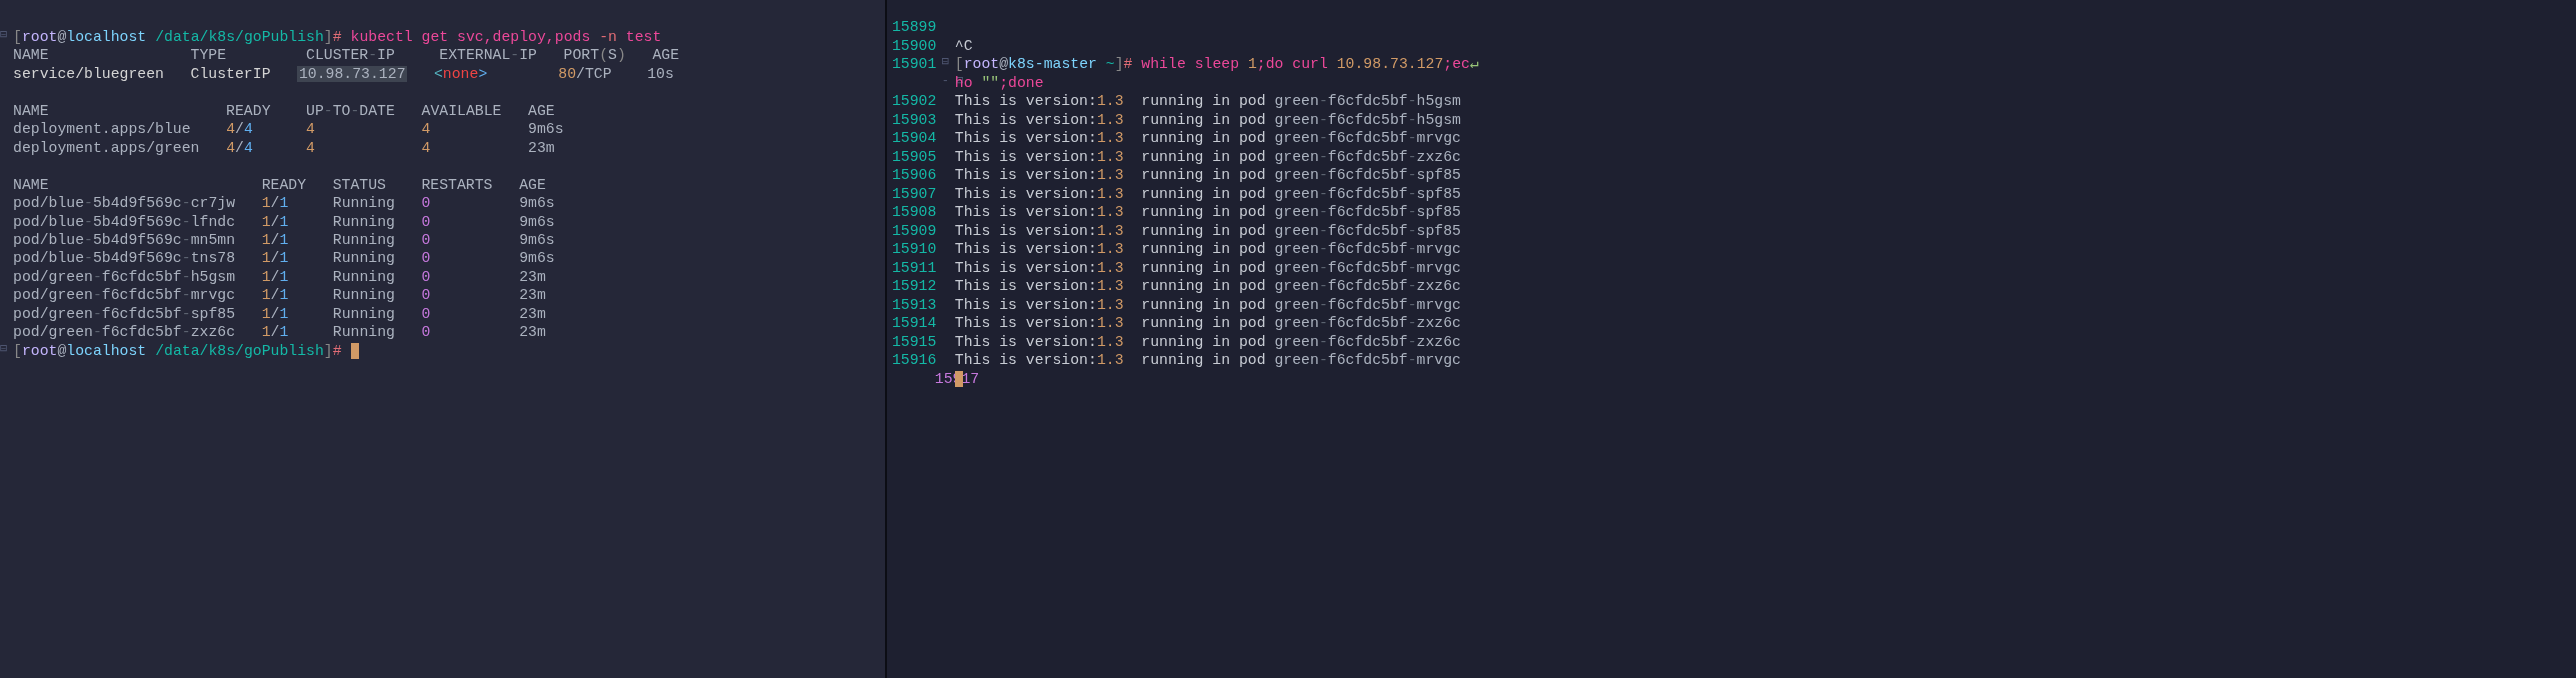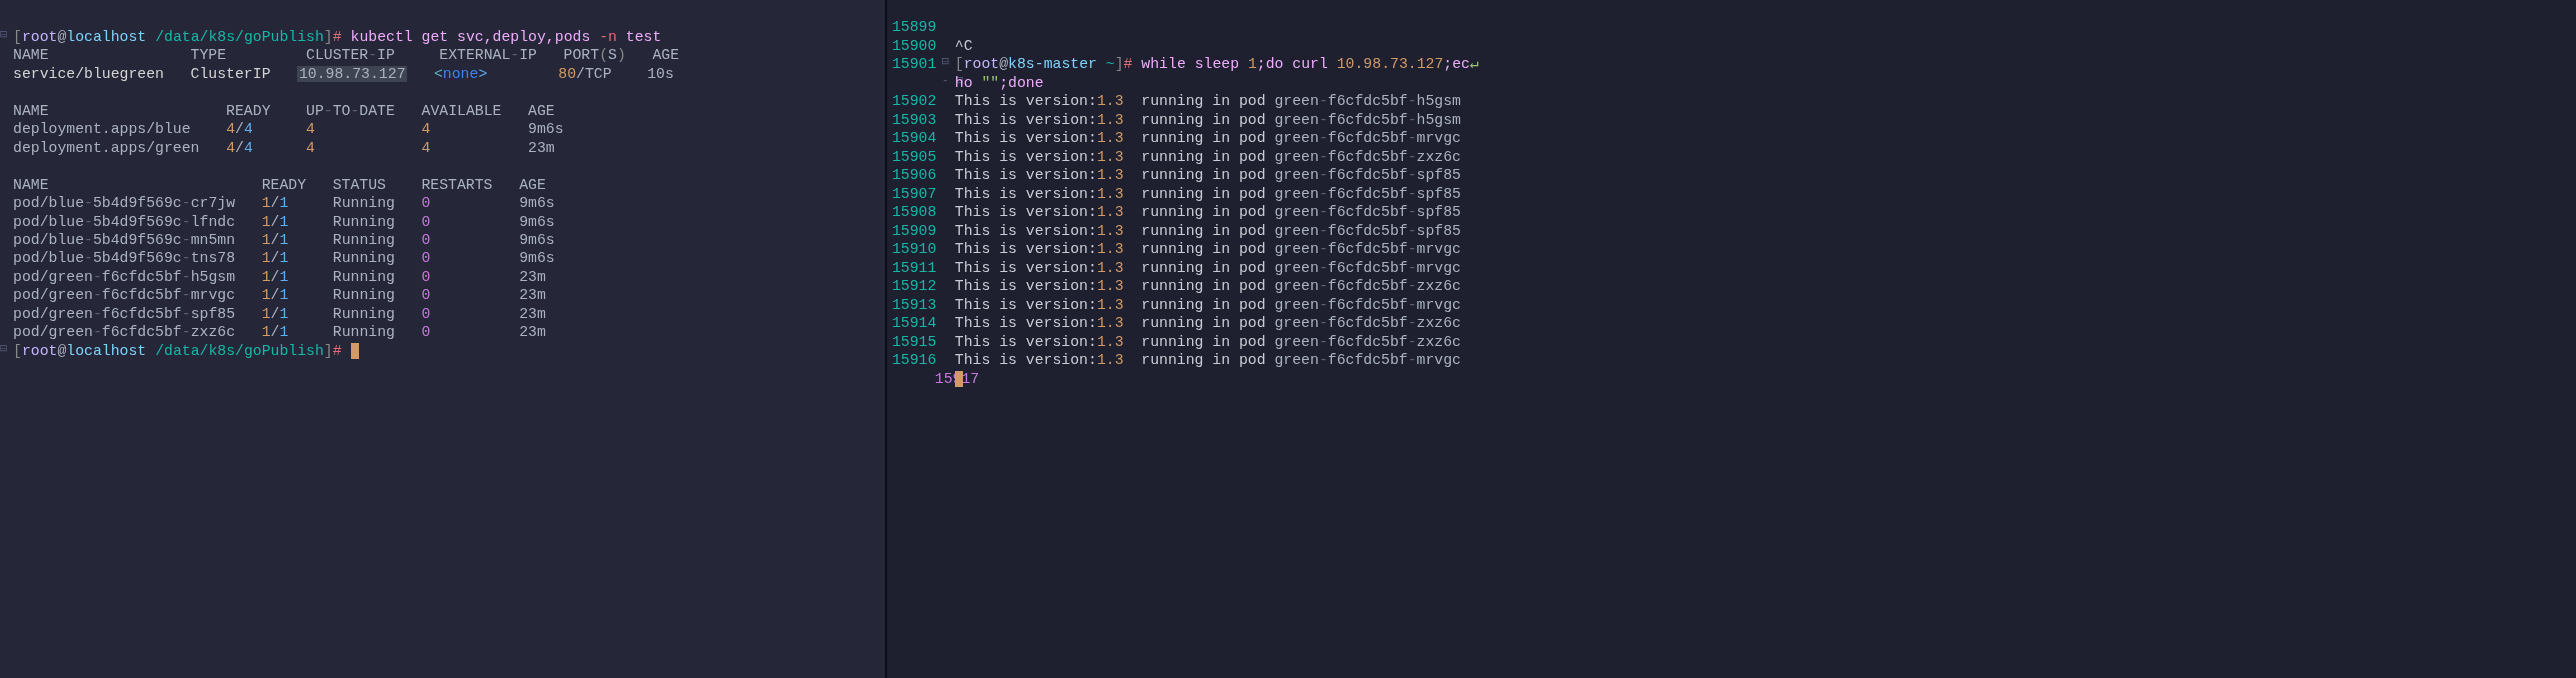--- a/index.html
+++ b/index.html
@@ -36,23 +36,23 @@
   }
   .gutter.hl { color:#c678dd;padding-left:48px; }
   .row { display:flex; }
   .ln-content { flex:1; }
   .prompt-br { color:#888; }
   .user { color:#c4b5fd; }
   .at { color:#abb2bf; }
   .host { color:#7dd3fc; }
   .path { color:#14b8a6; }
   .hash { color:#e06c75; }
-  .cmd { color:#f0abfc; }
+  .cmd { color:#ec4899; }
   .highlight-ip { background:#3e4451; color:#abb2bf; padding:0 1.8px; }
-  .none { color:#3b82f6; }
+  .none { color:#ef4444; }
   .gt { color:#61afef; }
   .lt  { color:#56b6c2; }
   .port80 { color:#d19a66;}
   .hdr { color:#abb2bf; }
   .dash { color:#5c6370; }
   .ready-num { color:#d19a66; }
   .slash { color:#abb2bf;}
   .ready-den { color:#61afef; }
   .zero { color:#c678dd; }
   .ver { color:#98c379; }

